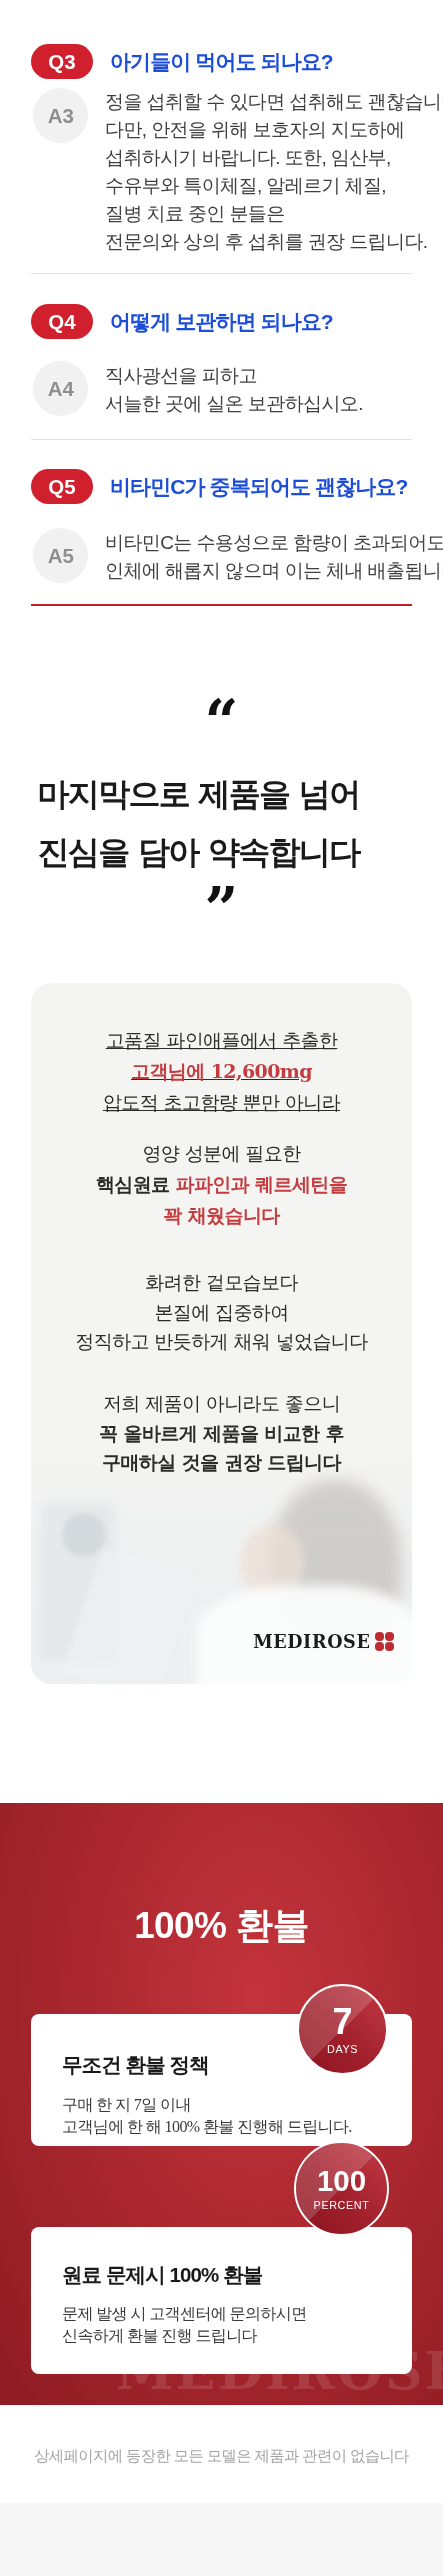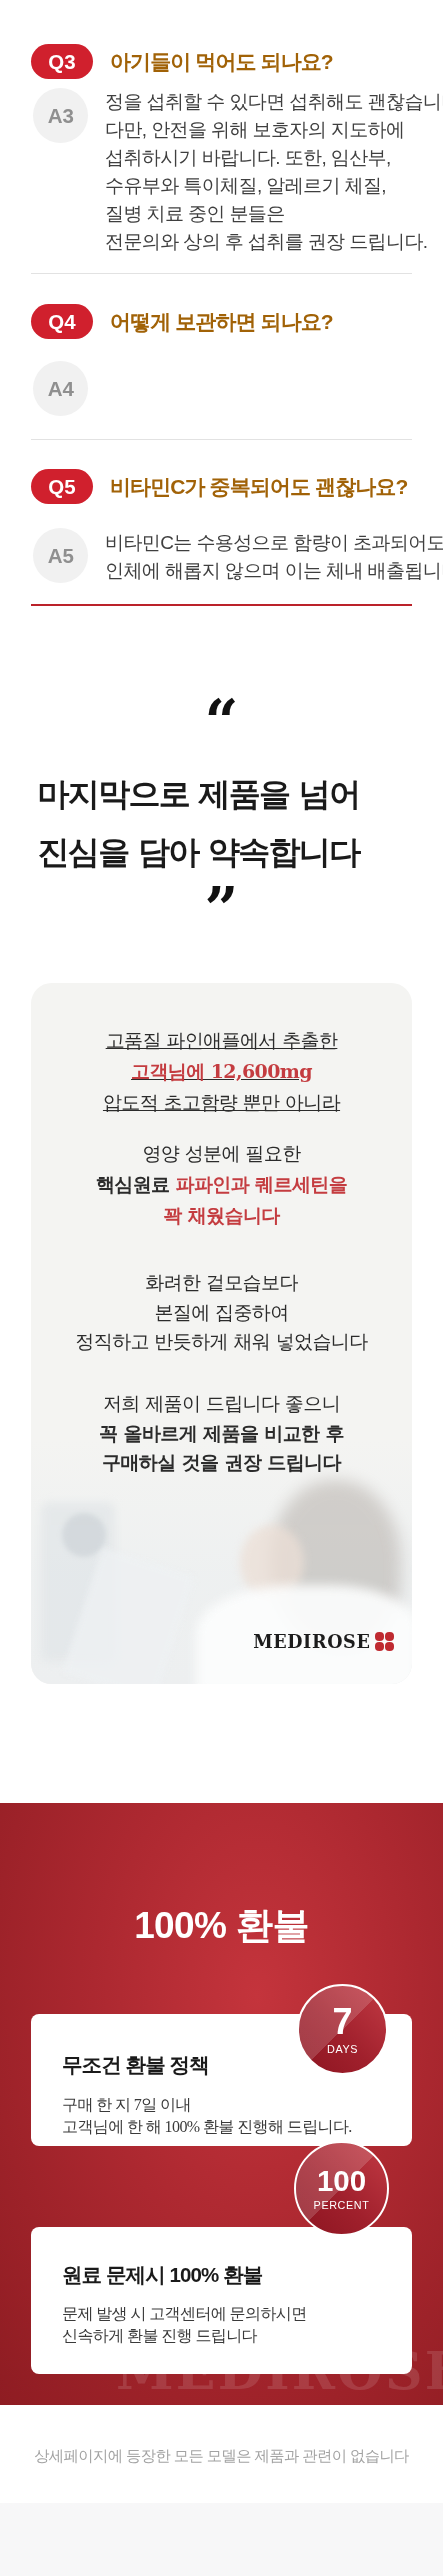--- a/index.html
+++ b/index.html
@@ -14,21 +14,21 @@
   
   .faq-item{position:absolute;left:31px;width:381px;}
   .q-row{display:flex;align-items:center;}
   .q-pill{
     width:62px;height:35px;border-radius:17.6px;
     background:#d0202d;color:#fff;
     display:flex;align-items:center;justify-content:center;
     font-size:20.5px;font-weight:700;flex:0 0 auto;
   }
   .q-title{
-    margin-left:17px;font-size:21px;font-weight:800;color:#a16207;
+    margin-left:17px;font-size:21px;font-weight:800;color:#1d4ed8;
     letter-spacing:-0.9px;white-space:nowrap;
   }
   .a-row{position:absolute;left:0;top:0;width:381px;}
   .a-badge{
     position:absolute;left:2.3px;top:0;
     width:55px;height:55px;border-radius:50%;
     background:#f1f1f1;color:#8f8f8f;
     display:flex;align-items:center;justify-content:center;
     font-size:20.5px;font-weight:700;
   }
@@ -167,20 +167,24 @@
 
   <div class="faq-item" style="top:304px;">
     <div class="q-row">
       <span class="q-pill">Q4</span>
       <span class="q-title">어떻게 보관하면 되나요?</span>
     </div>
   </div>
   <div class="faq-item" style="top:361px;height:68px;">
     <div class="a-row">
       <span class="a-badge">A4</span>
+      <div class="a-text" style="margin-top:1.1px;">
+        <p>직사광선을 피하고</p>
+        <p>서늘한 곳에 실온 보관하십시오.</p>
+      </div>
     </div>
   </div>
 
   <div class="divider" style="top:439px;"></div>
 
   <div class="faq-item" style="top:469px;">
     <div class="q-row">
       <span class="q-pill">Q5</span>
       <span class="q-title">비타민C가 중복되어도 괜찮나요?</span>
     </div>
@@ -227,21 +231,21 @@
       <div class="red-serif">꽉 채웠습니다</div>
     </div>
 
     <div class="p-group g3" style="top:285px;">
       <div>화려한 겉모습보다</div>
       <div>본질에 집중하여</div>
       <div>정직하고 반듯하게 채워 넣었습니다</div>
     </div>
 
     <div class="p-group g4" style="top:406px;">
-      <div>저희 제품이 드립니다 좋으니</div>
+      <div>저희 제품이 아니라도 좋으니</div>
       <div class="bold-serif">꼭 올바르게 제품을 비교한 후</div>
       <div class="bold-serif">구매하실 것을 권장 드립니다</div>
     </div>
 
     <div class="logo-row">
       <span class="logo-text">MEDIROSE</span>
       <span class="clover">
         <span></span>
           <span></span>
           <span></span>

